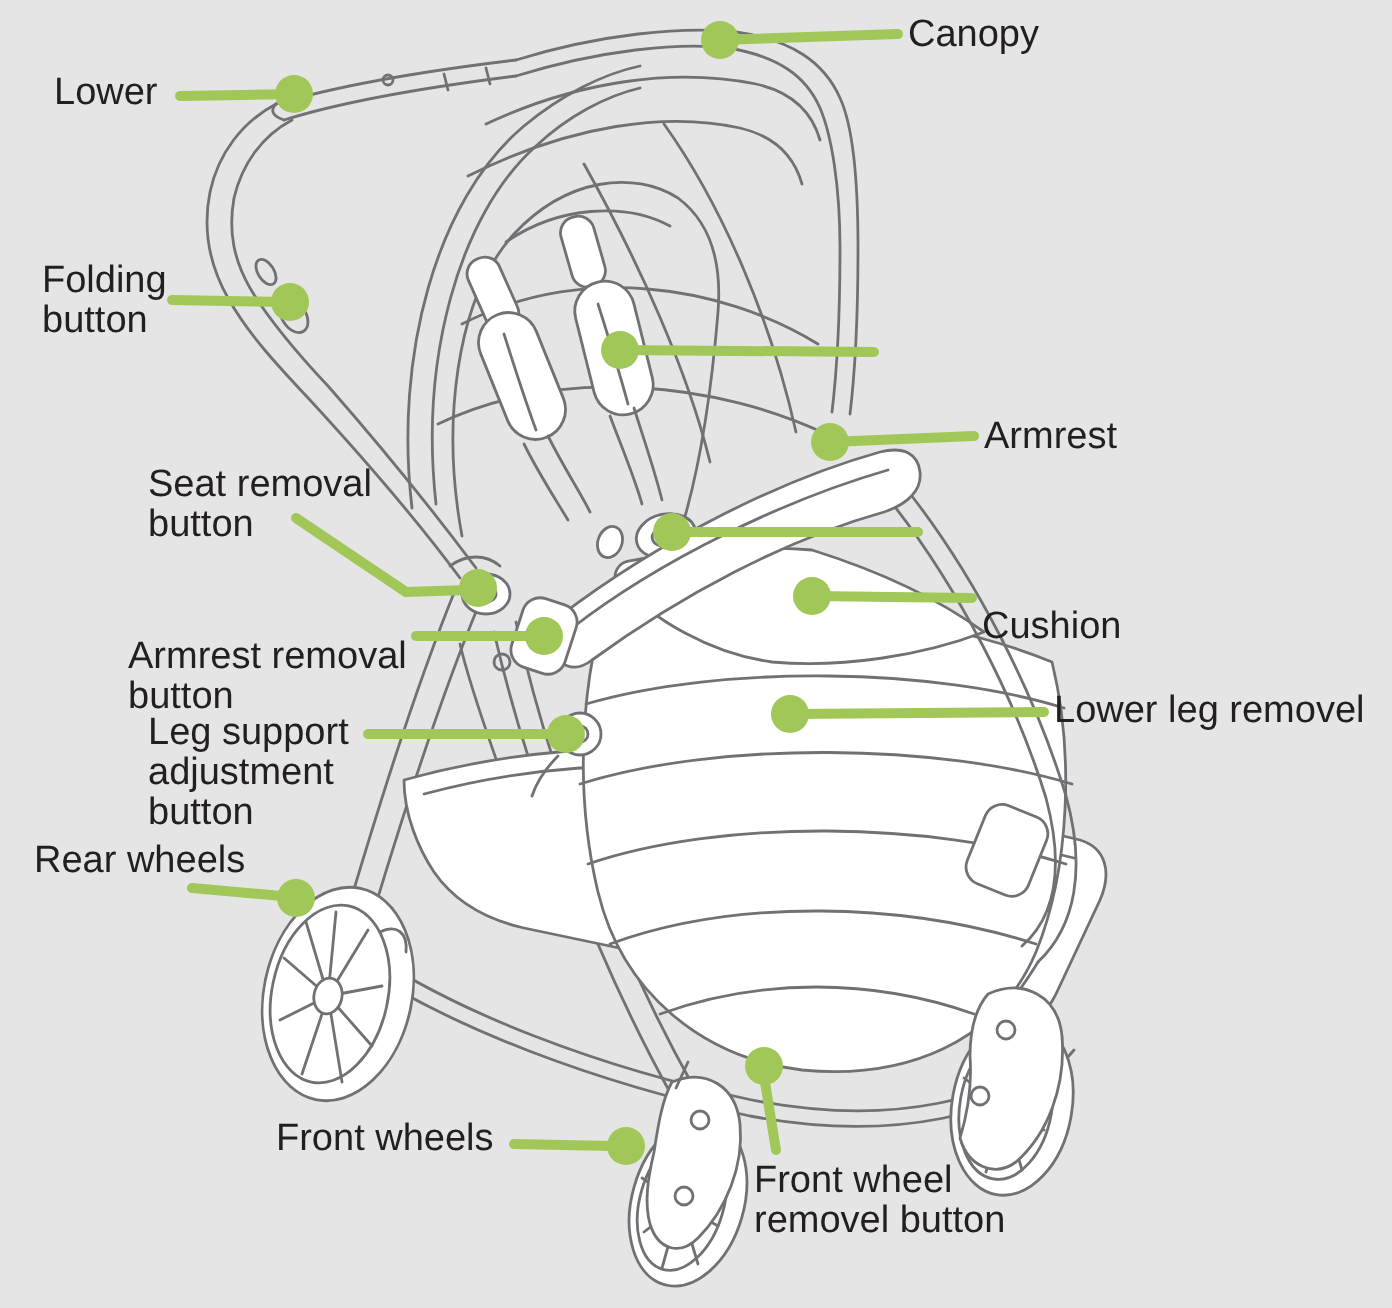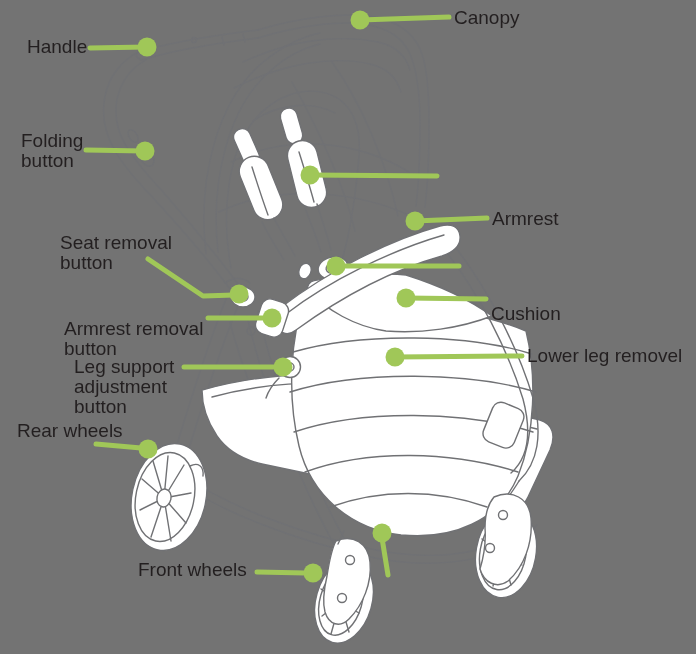--- a/index.html
+++ b/index.html
@@ -1,17 +1,17 @@
 <!DOCTYPE html>
 <html><head>
 <meta charset="utf-8">
 <style>
   html,body{margin:0;padding:0;background:#fff;}
   .stage{
-    position:relative;width:696px;height:654px;background:#737373;
+    position:relative;width:696px;height:654px;background:#e5e5e5;
     font-family:"Liberation Sans",sans-serif;overflow:hidden;
   }
   .stage svg{position:absolute;left:0;top:0;}
   .lbl{
     position:absolute;
     font-size:19px;line-height:20px;font-weight:400;
     color:#231f20;white-space:pre-line;letter-spacing:0;
   }
 </style>
 </head>
@@ -174,29 +174,31 @@
       <circle cx="272" cy="318" r="9.5"></circle>
       <circle cx="395" cy="357" r="9.5"></circle>
       <circle cx="283" cy="367" r="9.5"></circle>
       <circle cx="148" cy="449" r="9.5"></circle>
       <circle cx="313" cy="573" r="9.5"></circle>
       <circle cx="382" cy="533" r="9.5"></circle>
     </g>
   </svg>
 
   <div class="lbl" style="left:454px;top:8px">Canopy</div>
-  <div class="lbl" style="left:27px;top:37px">Handle</div>
+  <div class="lbl" style="left:27px;top:37px">Lower</div>
   <div class="lbl" style="left:21px;top:131px">Folding
 button</div>
   <div class="lbl" style="left:492px;top:209px">Armrest</div>
-  <div class="lbl" style="left:60px;top:233px">Seat removal
+  <div class="lbl" style="left:74px;top:233px">Seat removal
 button</div>
   <div class="lbl" style="left:491px;top:304px">Cushion</div>
   <div class="lbl" style="left:64px;top:319px">Armrest removal
 button</div>
   <div class="lbl" style="left:527px;top:346px">Lower leg removel</div>
   <div class="lbl" style="left:74px;top:357px">Leg support
 adjustment
 button</div>
   <div class="lbl" style="left:138px;top:560px">Front wheels</div>
   <div class="lbl" style="left:17px;top:421px">Rear wheels</div>
+  <div class="lbl" style="left:377px;top:581px">Front wheel
+removel button</div>
 
 </div>
 
 </body></html>

